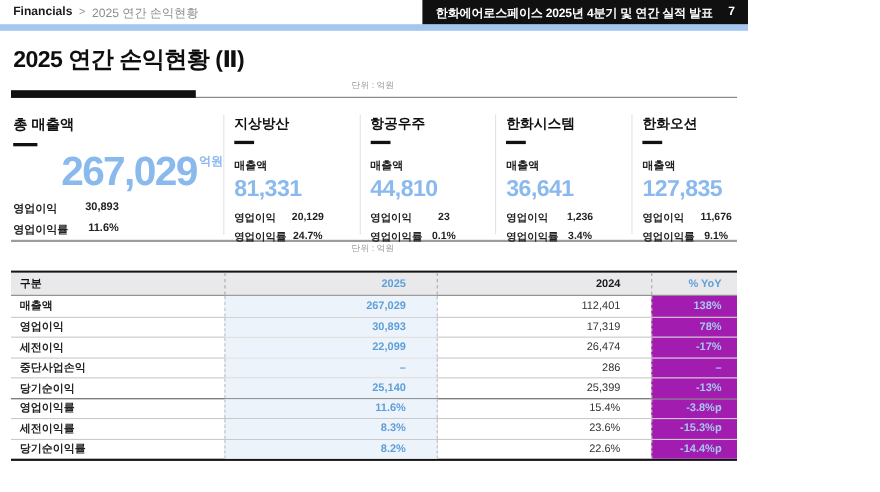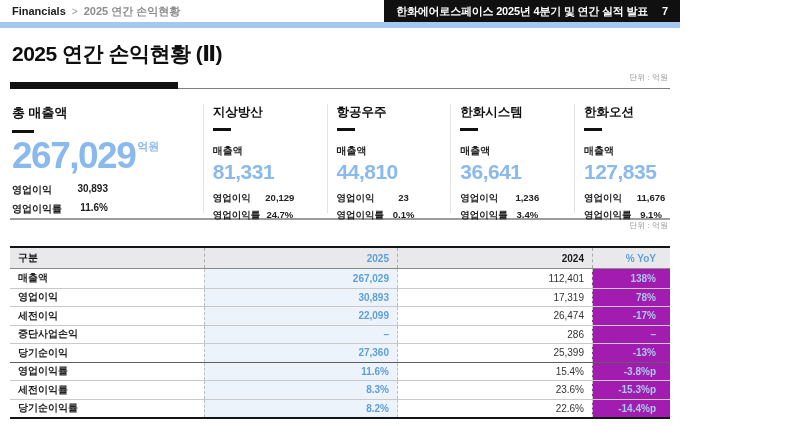--- a/index.html
+++ b/index.html
@@ -6,41 +6,41 @@
   html,body { background:#ffffff; }
   body { width:800px; height:447px; overflow:hidden;
          font-family:"Liberation Sans","DejaVu Sans",sans-serif; color:#1a1a1a; }
   .slide { width:680px; height:447px; position:relative; background:#fff; }
 
   
   .topbar { display:flex; justify-content:space-between; align-items:stretch; height:22px; }
   .breadcrumb { display:flex; align-items:center; gap:6px; padding-left:12px; font-size:11px; }
   .bc-root { font-weight:700; color:#1a1a1a; }
   .bc-sep  { color:#9a9a9a; font-size:10px; }
-  .bc-current { color:#8c8c8c; font-weight:700; }
+  .bc-current { color:#8c8c8c; font-weight:400; }
   .deck-badge { background:#101010; color:#fff; display:flex; align-items:center;
                 padding:0 12px; font-size:11px; font-weight:700; letter-spacing:-0.2px; }
   .deck-badge .pageno { margin-left:14px; }
   .accentbar { height:6px; background:#a3c7f0; }
 
   
   .page { padding:0 10px; }
   .page-title { font-size:21px; font-weight:800; color:#0f0f0f; letter-spacing:-0.5px;
                 margin:12px 0 4px 2px; }
-  .units-row { text-align:right; font-size:8px; color:#9b9b9b; height:11px; line-height:11px;
+  .units-row { text-align:center; font-size:8px; color:#9b9b9b; height:11px; line-height:11px;
                padding-right:2px; }
   .rule1 { position:relative; height:6px; border-bottom:1px solid #7f7f7f; }
   .rule1-black { position:absolute; left:0; bottom:-1px; width:168px; height:7px; background:#111; }
 
   
   .metrics { display:flex; align-items:stretch; padding:15px 0 0 2px; height:124px; }
   .m-total { width:193px; }
   .m-title { font-size:13px; font-weight:800; color:#111; }
   .m-dash  { width:22px; height:3px; background:#111; margin:8px 0 4px; }
-  .m-bigwrap { line-height:1.0; white-space:nowrap; }
+  .m-bigwrap { line-height:1.0; white-space:nowrap;text-align:right; }
   .m-big   { font-size:37px; font-weight:700; color:#8ab9ee; letter-spacing:-1.5px; }
   .m-unit  { font-size:11px; font-weight:800; color:#8ab9ee; vertical-align:18px; margin-left:2px; }
   .m-rows  { margin-top:9px; font-size:10px; font-weight:700; color:#222; }
   .m-row   { display:flex; margin-top:5px; }
   .m-k { width:54px; }
   .m-v { width:42px; text-align:right; }
 
   .seg { width:125px; border-left:1px solid #e3e3e3; padding-left:9px; }
   .seg:last-child { flex:1; }
   .seg-title { font-size:12.5px; font-weight:800; color:#111; }
@@ -55,21 +55,21 @@
 
   .rule2 { border-top:2px solid #9c9c9c; margin-top:5px; }
 
   
   .ptable { margin-top:15px; border-top:2.5px solid #151515; border-bottom:2.5px solid #151515; }
   .thead, .trow { display:grid; grid-template-columns:194px 194px 194px 1fr; }
   .thead { height:21px; background:#e9e9ec; border-bottom:1px solid #8a8a8a;
            font-size:10px; font-weight:800; }
   .cell { display:flex; align-items:center; height:100%; }
   .cl { justify-content:flex-start; padding-left:8px; }
-  .cr { justify-content:flex-end; padding-right:8px; }
+  .cr { justify-content:flex-end; padding-right:28px; }
   .th-gubun { color:#111; }
   .th-2025  { color:#5e9fd8; border-left:1px dashed #a9a9a9; border-right:1px dashed #a9a9a9; }
   .th-2024  { color:#1a1a1a; }
   .th-yoy   { color:#5e9fd8; border-left:1px dashed #a9a9a9; padding-right:14px; }
   .trow { height:18.5px; font-size:10px; }
   .trow + .trow { border-top:1px solid #c9c9c9; }
   .trow.sep { border-top:1.5px solid #5f5f5f; }
   .c-label { font-weight:700; color:#222; }
   .c-2025  { background:#edf3fb; color:#5e9fd8; font-weight:700;
              border-left:1px dashed #bfbfbf; border-right:1px dashed #bfbfbf; }
@@ -224,21 +224,21 @@
         <div class="cell cr c-yoy">-17%</div>
       </div>
       <div class="trow">
         <div class="cell cl c-label">중단사업손익</div>
         <div class="cell cr c-2025">–</div>
         <div class="cell cr c-2024">286</div>
         <div class="cell cr c-yoy">–</div>
       </div>
       <div class="trow">
         <div class="cell cl c-label">당기순이익</div>
-        <div class="cell cr c-2025">27,360</div>
+        <div class="cell cr c-2025">25,140</div>
         <div class="cell cr c-2024">25,399</div>
         <div class="cell cr c-yoy">-13%</div>
       </div>
       <div class="trow sep">
         <div class="cell cl c-label">영업이익률</div>
         <div class="cell cr c-2025">11.6%</div>
         <div class="cell cr c-2024">15.4%</div>
         <div class="cell cr c-yoy">-3.8%p</div>
       </div>
       <div class="trow">

